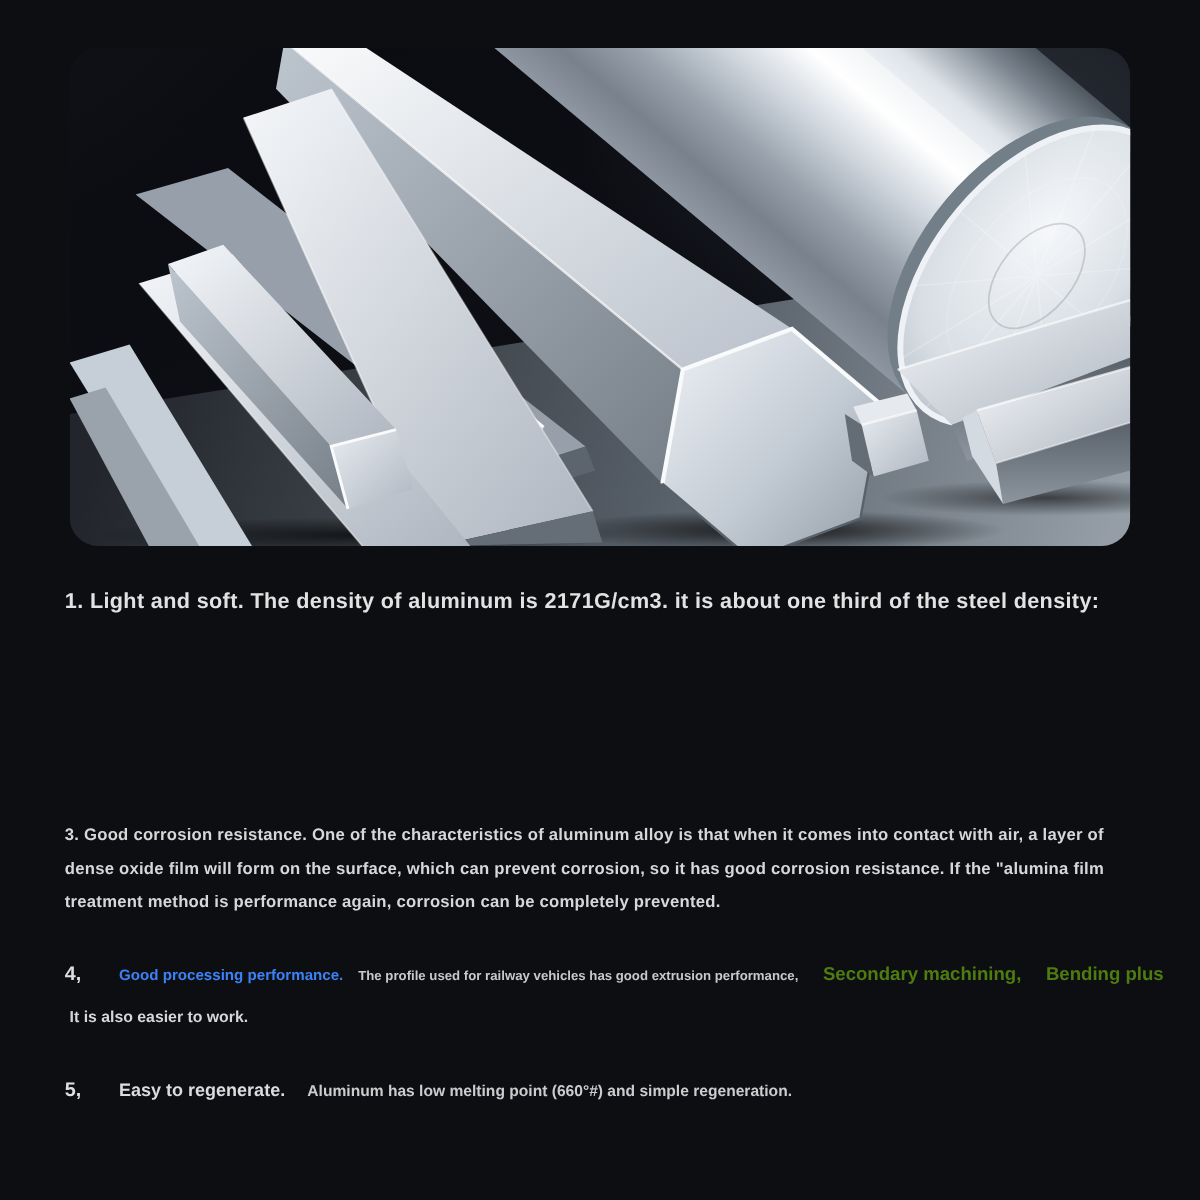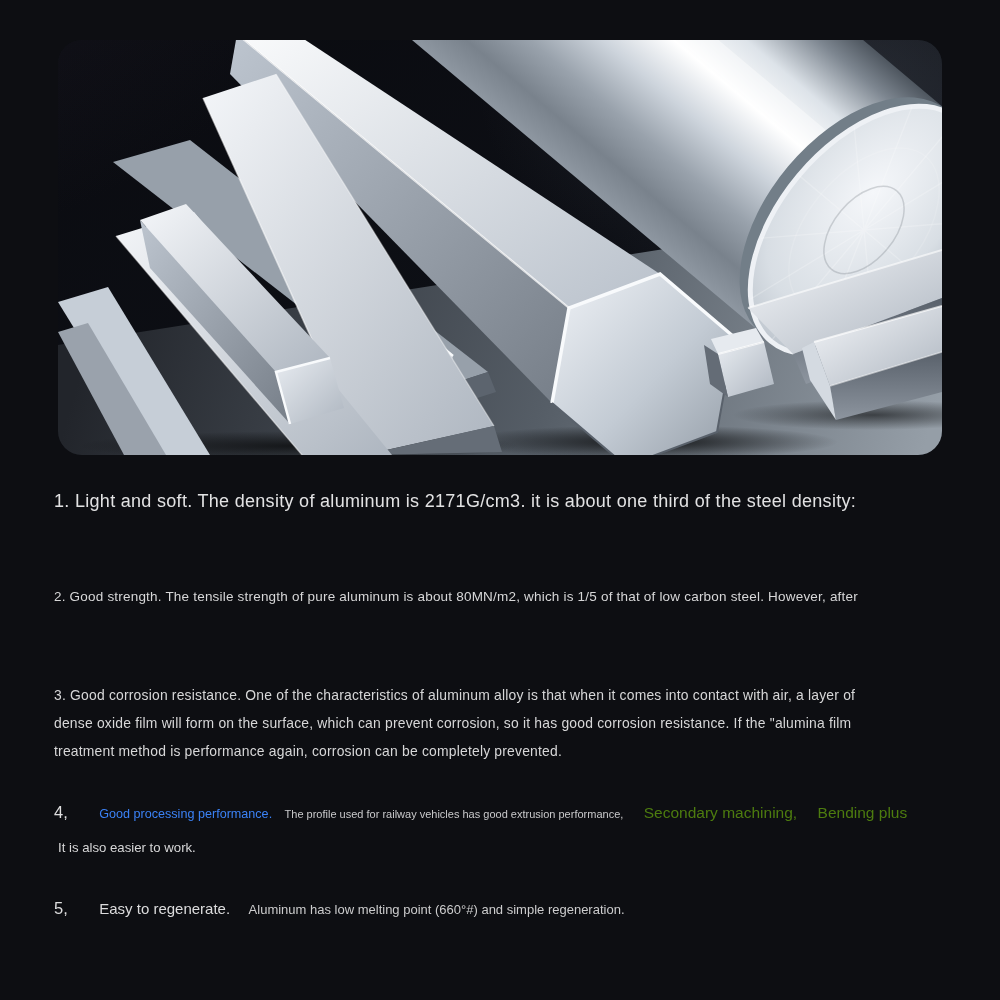--- a/index.html
+++ b/index.html
@@ -6,21 +6,21 @@
   body{
     width:1000px;height:1000px;position:relative;overflow:hidden;
     background:#0d0e12;
     font-family:"Liberation Sans","DejaVu Sans",sans-serif;
   }
   .hero{
     position:absolute;left:58px;top:40px;width:884px;height:415px;
     border-radius:24px;overflow:hidden;margin:0;background:#101218;
   }
   .hero svg{display:block;}
-  .feature{position:absolute;color:#d7d7d8;}
+  .feature{position:absolute;color:#d7d7d8;font-weight:bold;}
   .line{white-space:nowrap;}
   .f1{left:54px;top:487px;font-size:18px;line-height:29.5px;color:#e2e2e3;letter-spacing:.3px;}
   .f2{left:54px;top:584px;font-size:13.5px;line-height:26.5px;letter-spacing:.2px;}
   .f3{left:54px;top:681px;font-size:13.9px;line-height:28px;letter-spacing:.2px;}
   .f4l1{left:54px;top:803px;white-space:nowrap;}
   .f4l2{left:58px;top:840px;font-size:13.2px;}
   .f5{left:54px;top:899px;white-space:nowrap;}
   .num{font-size:16.5px;color:#dededf;}
   .lead4{font-size:12.6px;margin-left:27px;color:#3b82f6;}
   .det4{font-size:11px;margin-left:8px;color:#c9c9cb;}
@@ -192,21 +192,20 @@
         <path d="M772,346 L884,312" stroke="#ffffff" stroke-width="1.6" opacity=".5" fill="none"></path>
       </g>
     </svg>
   </figure>
 
   <section class="feature f1">
     <div class="line">1. Light and soft. The density of aluminum is 2171G/cm3. it is about one third of the steel density:</div>
   </section>
 
   <section class="feature f2">
-    <div class="line">2. Good strength. The tensile strength of pure aluminum is about 80MN/m2, which is 1/5 of that of low carbon steel. However, after</div>
   </section>
 
   <section class="feature f3">
     <div class="line">3. Good corrosion resistance. One of the characteristics of aluminum alloy is that when it comes into contact with air, a layer of</div>
     <div class="line">dense oxide film will form on the surface, which can prevent corrosion, so it has good corrosion resistance. If the "alumina film</div>
     <div class="line">treatment method is performance again, corrosion can be completely prevented.</div>
   </section>
 
   <section class="feature f4l1">
     <span class="num">4,</span>

